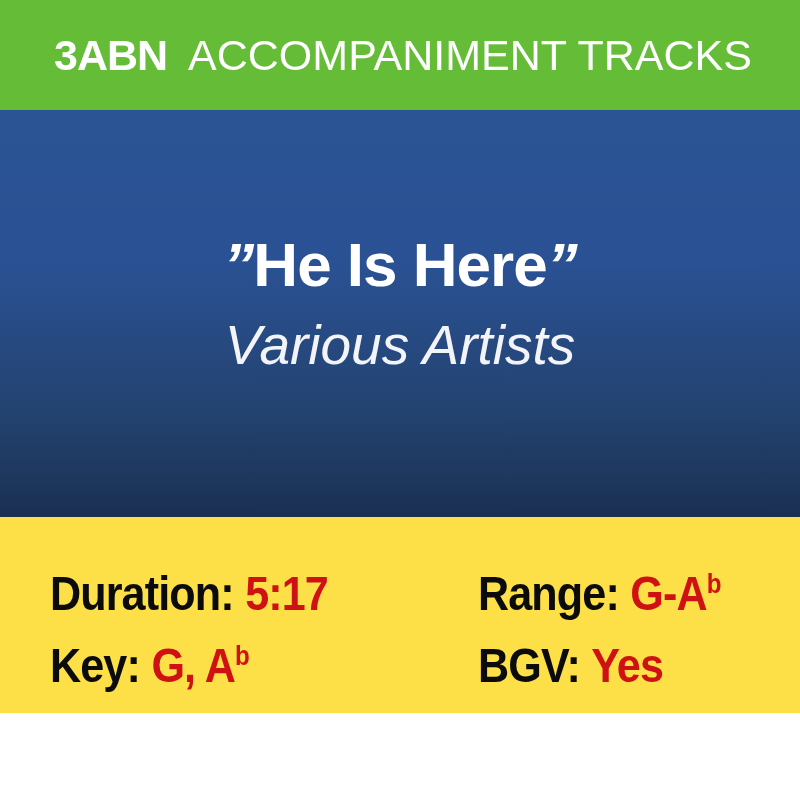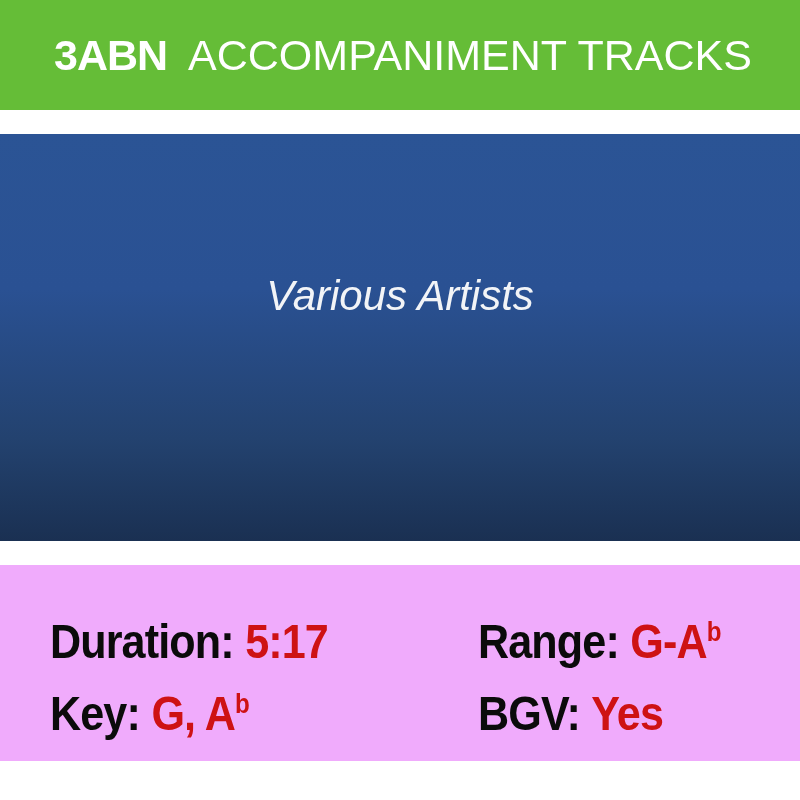--- a/index.html
+++ b/index.html
@@ -13,21 +13,20 @@
     font-family: "Liberation Sans", sans-serif;
     overflow: hidden;
   }
 
   .card {
     position: relative;
     width: 800px;
     height: 592px;
     display: flex;
     flex-direction: column;
-    gap: 24px;
   }
 
   
   .header-band {
     flex: 0 0 110px;
     height: 110px;
     background: #65bd37;
     display: flex;
     align-items: center;
     padding-left: 54px;
@@ -75,32 +74,32 @@
     white-space: nowrap;
   }
   .quote-mark {
     font-style: italic;
     font-weight: 700;
     display: inline-block;
   }
   .song-artist {
     margin-top: 16px;
     color: #f2f4f7;
-    font-size: 42px;
+    font-size: 55px;
     font-weight: 300;
     font-style: italic;
     letter-spacing: 0px;
     text-align: center;
     white-space: nowrap;
   }
 
   
   .details-band {
     flex: 1 1 auto;
-    background: #f0abfc;
+    background: #fde047;
     box-sizing: border-box;
     padding: 52px 0 0 50px;
   }
   .details-grid {
     display: grid;
     grid-template-columns: 428px auto;
     grid-auto-rows: 72px;
     align-items: start;
   }
   .detail-item {
@@ -136,20 +135,23 @@
 <div class="card">
 
   <div class="header-band">
     <div class="brand-line">
       <span class="brand-bold">3ABN</span>
       <span class="brand-light">ACCOMPANIMENT TRACKS</span>
     </div>
   </div>
 
   <div class="hero-band">
+    <div class="song-title">
+      <span class="quote-mark">”</span><span>He Is Here</span><span class="quote-mark">”</span>
+    </div>
     <div class="song-artist">Various Artists</div>
   </div>
 
   <div class="details-band">
     <div class="details-grid">
 
       <div class="detail-item">
         <span class="detail-label">Duration:</span>
         <span class="detail-value"><span>5:17</span><span class="flat-sup"></span></span>
       </div>

